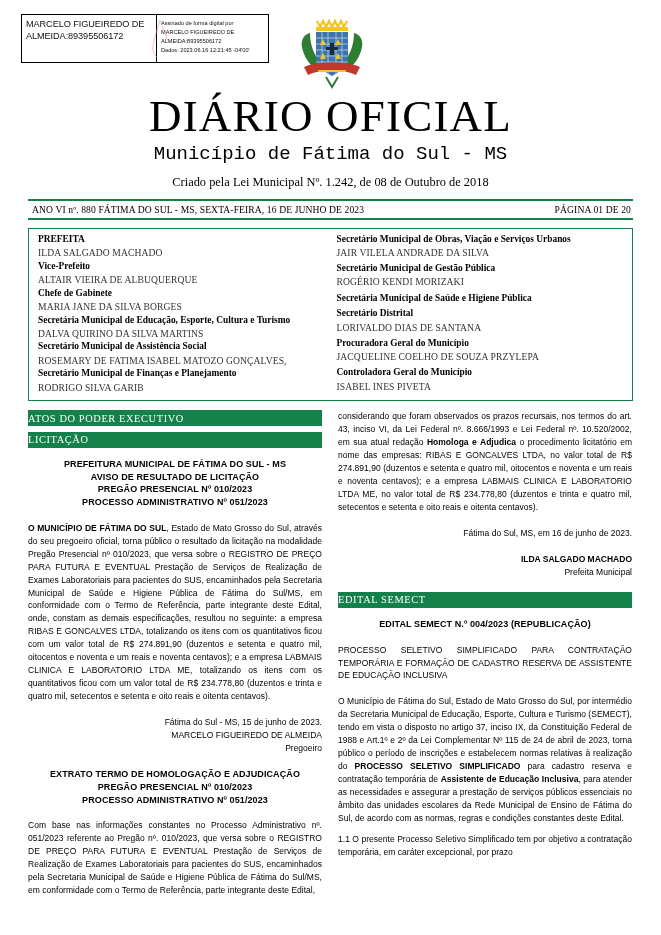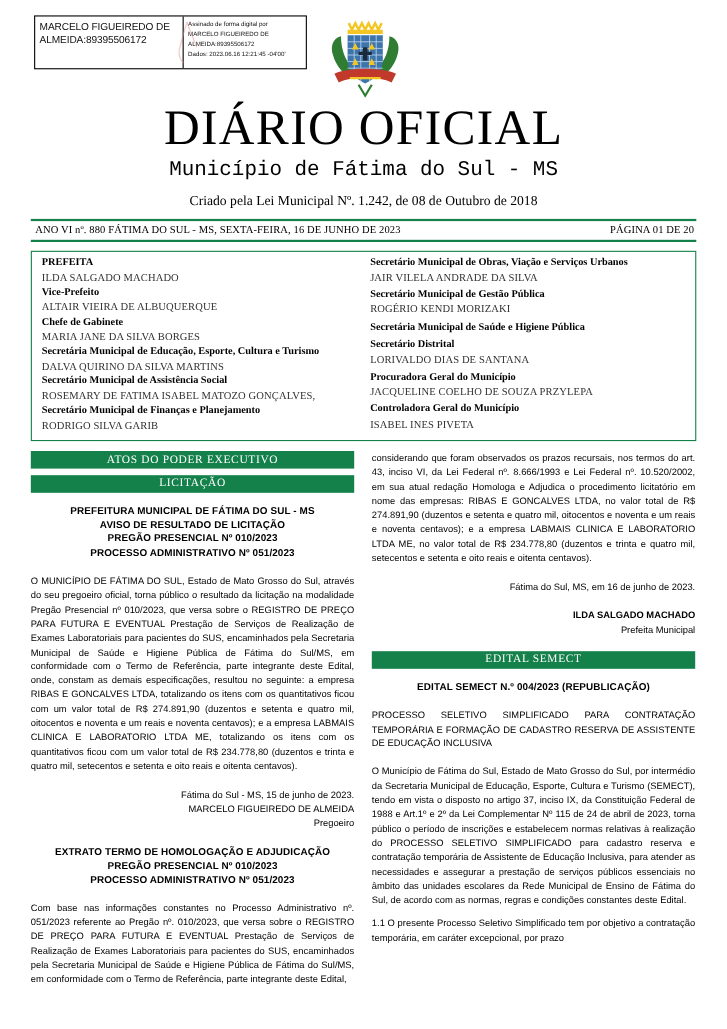--- a/index.html
+++ b/index.html
@@ -19,21 +19,21 @@
     position: relative;
     width: 661px;
     height: 935px;
     box-sizing: border-box;
     padding: 0 28px;
   }
 
   
   .sig-stamp {
     position: absolute;
-    left: 31px;
+    left: 21px;
     top: 14px;
     width: 248px;
     height: 49px;
     border: 1px solid #000;
     box-sizing: border-box;
     display: flex;
     align-items: stretch;
     background: #fff;
   }
   .sig-stamp .sig-name {
@@ -148,21 +148,20 @@
     gap: 16px;
   }
   .col-body {
     width: 294px;
     flex: 0 0 294px;
   }
 
   .greenbar {
     background: #15814a;
     color: #fff;
-    text-align: center;
     font-family: "Liberation Serif", serif;
     font-size: 10.4px;
     letter-spacing: .6px;
     padding: 2.2px 0 2.6px;
     margin-bottom: 6px;
   }
   .greenbar.tight { margin-bottom: 10px; }
 
   .doc-head {
     font-family: "Liberation Sans", sans-serif;
@@ -173,21 +172,21 @@
     letter-spacing: .1px;
   }
   p.body-text {
     font-family: "Liberation Sans", sans-serif;
     font-size: 8.5px;
     line-height: 1.52;
     text-align: justify;
     margin: 0;
     letter-spacing: .02px;
   }
-  p.body-text b { font-weight: normal; margin-top: 32px; }
+  p.body-text b { font-weight: bold; margin-top: 32px; }
   .gap-s { height: 9px; }
   .gap-m { height: 13px; }
 
   .sign-block {
     font-family: "Liberation Sans", sans-serif;
     font-size: 8.5px;
     line-height: 1.55;
     text-align: right;
   }
   .sign-block .sig-strong { font-weight: bold; }

